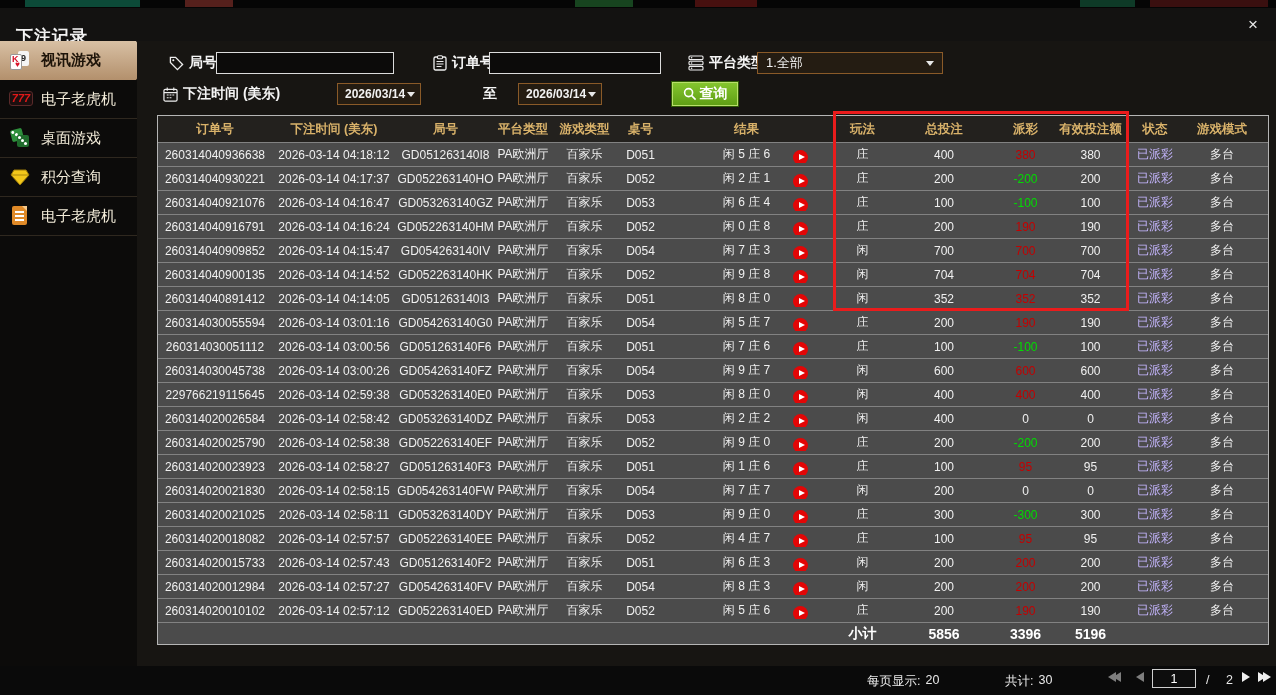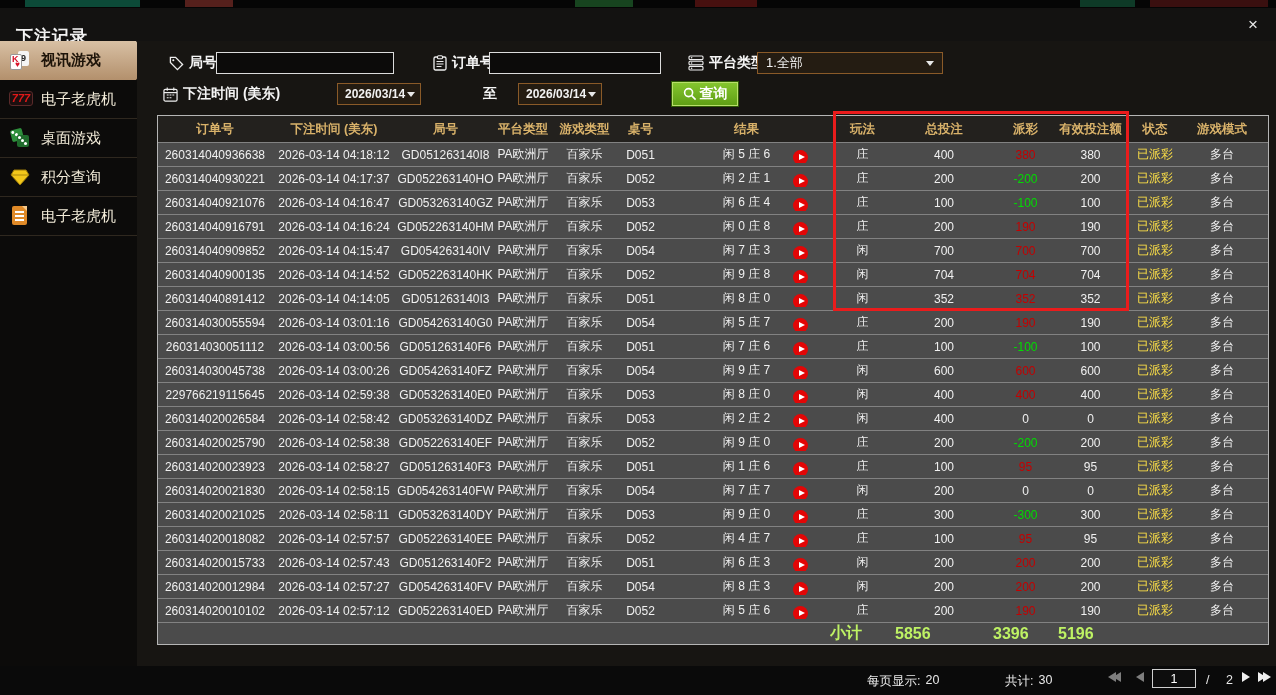--- a/index.html
+++ b/index.html
@@ -45,27 +45,27 @@
   .ddate { position:absolute; height:22px; background:#241c12; border:1px solid #8a5a28; color:#f2f2f2; font-size:12px; font-weight:bold; display:flex; align-items:center; justify-content:space-between; padding:0 5px 0 7px; cursor:pointer; }
   .dselect { position:absolute; height:22px; background:#241c12; border:1px solid #8a5a28; color:#f2f2f2; font-size:13px; display:flex; align-items:center; justify-content:space-between; padding:0 8px; cursor:pointer; }
   .caret { width:0; height:0; border-left:4px solid transparent; border-right:4px solid transparent; border-top:5px solid #e8e8e8; }
   .search-btn { position:absolute; left:535px; top:41px; width:66px; height:24px; background:linear-gradient(#84c52e,#5f9f15); border:1px solid #b8e06a; box-shadow:0 0 0 1px #2f5a06; color:#fff; font-size:14px; font-weight:bold; display:flex; align-items:center; justify-content:center; gap:3px; cursor:pointer; }
 
   
   .btable { position:absolute; left:20px; top:74px; width:1112px; border:1px solid #b5b5b5; background:#4b4b4b;
       --cols:114px 124px 99px 56px 67px 45px 167px 65px 98px 65px 65px 64px 70px; }
   .thead { display:grid; grid-template-columns:var(--cols); height:26px; background:#23211e; color:#d9b26a; font-weight:bold; font-size:12.5px; align-items:center; text-align:center; }
   .trow { display:grid; grid-template-columns:var(--cols); height:24px; border-top:1px solid #828282; color:#f0f0f0; font-size:12px; align-items:center; text-align:center; }
-  .trow-total { display:grid; grid-template-columns:var(--cols); height:22px; border-top:1px solid #828282; color:#bef264; font-weight:bold; font-size:16px; align-items:center; }
+  .trow-total { display:grid; grid-template-columns:var(--cols); height:22px; border-top:1px solid #828282; color:#ffffff; font-weight:bold; font-size:14px; align-items:center; text-align:center; }
   .cell { overflow:hidden; white-space:nowrap; }
   .result-cell { position:relative; }
   .play-btn { position:absolute; right:22px; top:4px; width:15px; height:15px; border-radius:50%; background:#e20606; cursor:pointer; }
   .play-btn::after { content:""; position:absolute; left:6px; top:4px; border-style:solid; border-width:3.5px 0 3.5px 6px; border-color:transparent transparent transparent #fff; }
   .pos { color:#c40000; } .neg { color:#00dc00; } .zero { color:#f0f0f0; }
-  .status { color:#fde047; }
+  .status { color:#c4b5fd; }
 
   
   .red-rect { position:absolute; left:833px; top:111px; width:296px; height:200px; border:3px solid #ea1c1c; z-index:6; pointer-events:none; }
 
   
   .pgbar { position:absolute; left:0; top:666px; width:1276px; height:29px; background:#0a0a0a; color:#e8e8e8; font-size:12.5px; }
   .pg-info { position:absolute; top:7px; display:flex; gap:5px; }
   .pg-nav { position:absolute; top:6px; display:flex; align-items:center; cursor:pointer; }
   .tri { display:inline-block; width:0; height:0; border-top:5.5px solid transparent; border-bottom:5.5px solid transparent; }
   .tri.r { border-left:8px solid #efefef; } .tri.l { border-right:8px solid #7d7d7d; } 

